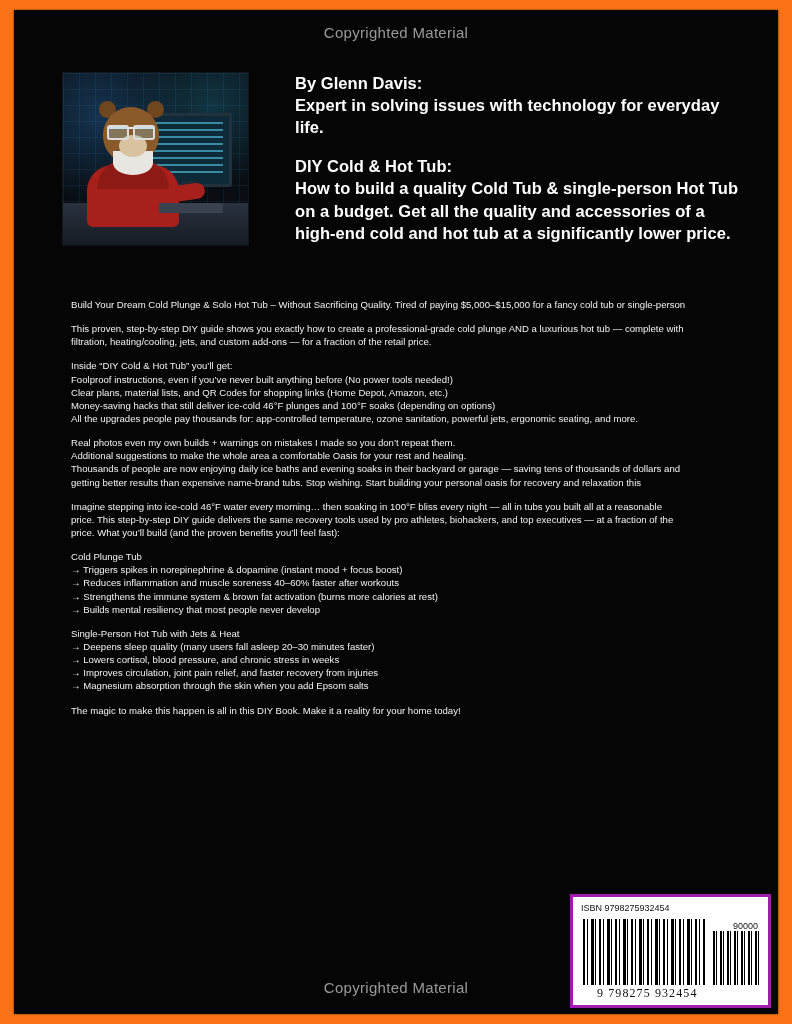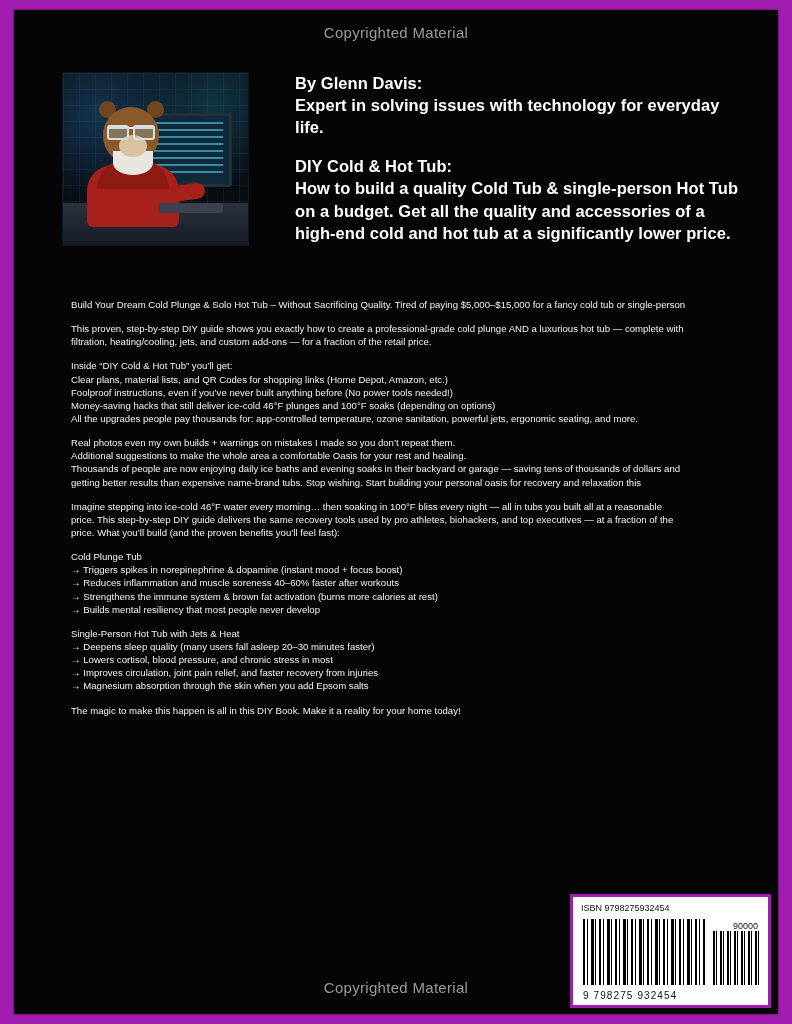--- a/index.html
+++ b/index.html
@@ -10,21 +10,21 @@
   body {
     width: 792px;
     height: 1024px;
     font-family: "Liberation Sans", sans-serif;
     overflow: hidden;
   }
   .page {
     position: relative;
     width: 792px;
     height: 1024px;
-    background: #a21caf;
+    background: #f97316;
     box-sizing: border-box;
   }
   .cover {
     position: absolute;
     left: 14px;
     top: 10px;
     width: 764px;
     height: 1004px;
     background: #050505;
     box-shadow: 0 0 2px rgba(0,0,0,0.6);
@@ -273,26 +273,26 @@
     top: 34px;
     width: 46px;
     height: 54px;
     background:
       repeating-linear-gradient(90deg,
         #000 0px, #000 2px, #fff 2px, #fff 3px,
         #000 3px, #000 4px, #fff 4px, #fff 7px);
   }
   .isbn-digits {
     position: absolute;
-    left: 10px;
+    left: 24px;
     bottom: 4px;
-    font-size: 10px;
+    font-size: 12px;
     color: #111;
     letter-spacing: 1.1px;
-    font-family: Liberation Sans, sans-serif;
+    font-family: Liberation Serif, serif;
   }
 </style>
 </head>
 <body>
 
 <div class="page">
   <div class="cover">
 
     <div class="watermark top">Copyrighted Material</div>
 
@@ -335,22 +335,22 @@
         <span class="line">Build Your Dream Cold Plunge &amp; Solo Hot Tub – Without Sacrificing Quality. Tired of paying $5,000–$15,000 for a fancy cold tub or single-person</span>
       </div>
 
       <div class="para">
         <span class="line">This proven, step-by-step DIY guide shows you exactly how to create a professional-grade cold plunge AND a luxurious hot tub — complete with</span>
         <span class="line">filtration, heating/cooling, jets, and custom add-ons — for a fraction of the retail price.</span>
       </div>
 
       <div class="para">
         <span class="line">Inside “DIY Cold &amp; Hot Tub” you’ll get:</span>
+        <span class="line">Foolproof instructions, even if you’ve never built anything before (No power tools needed!)</span>
         <span class="line">Clear plans, material lists, and QR Codes for shopping links (Home Depot, Amazon, etc.)</span>
-        <span class="line">Foolproof instructions, even if you’ve never built anything before (No power tools needed!)</span>
         <span class="line">Money-saving hacks that still deliver ice-cold 46°F plunges and 100°F soaks (depending on options)</span>
         <span class="line">All the upgrades people pay thousands for: app-controlled temperature, ozone sanitation, powerful jets,  ergonomic seating, and more.</span>
       </div>
 
       <div class="para">
         <span class="line">Real photos even my own builds + warnings on mistakes I made so you don’t repeat them.</span>
         <span class="line">Additional suggestions to make the whole area a comfortable Oasis for your rest and healing.</span>
         <span class="line">Thousands of people are now enjoying daily ice baths and evening soaks in their backyard or garage — saving tens of thousands of dollars and</span>
         <span class="line">getting better results than expensive name-brand tubs. Stop wishing. Start building your personal oasis for recovery and relaxation this</span>
       </div>
@@ -365,21 +365,21 @@
         <span class="line">Cold Plunge Tub</span>
         <span class="line">→ Triggers spikes in norepinephrine &amp; dopamine (instant mood + focus boost)</span>
         <span class="line">→ Reduces inflammation and muscle soreness 40–60% faster after workouts</span>
         <span class="line">→ Strengthens the immune system &amp; brown fat activation (burns more calories at rest)</span>
         <span class="line">→ Builds mental resiliency that most people never develop</span>
       </div>
 
       <div class="para">
         <span class="line">Single-Person Hot Tub with Jets &amp; Heat</span>
         <span class="line">→ Deepens sleep quality (many users fall asleep 20–30 minutes faster)</span>
-        <span class="line">→ Lowers cortisol, blood pressure, and chronic stress in most</span>
+        <span class="line">→ Lowers cortisol, blood pressure, and chronic stress in weeks</span>
         <span class="line">→ Improves circulation, joint pain relief, and faster recovery from injuries</span>
         <span class="line">→ Magnesium absorption through the skin when you add Epsom salts</span>
       </div>
 
       <div class="para">
         <span class="line">The magic to make this happen is all in this DIY Book. Make it a reality for your home today!</span>
       </div>
 
     </div>
 

